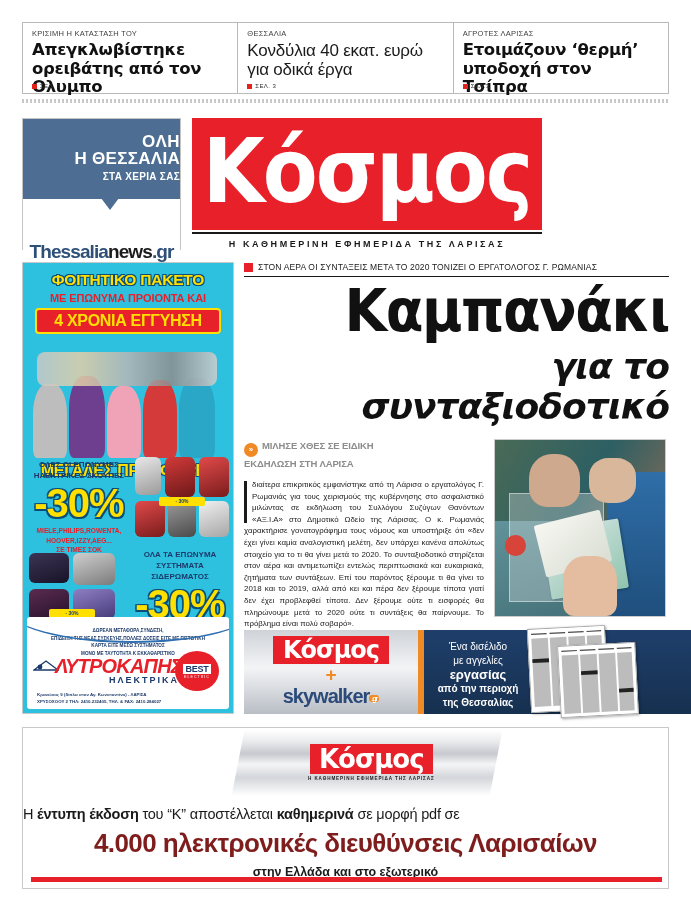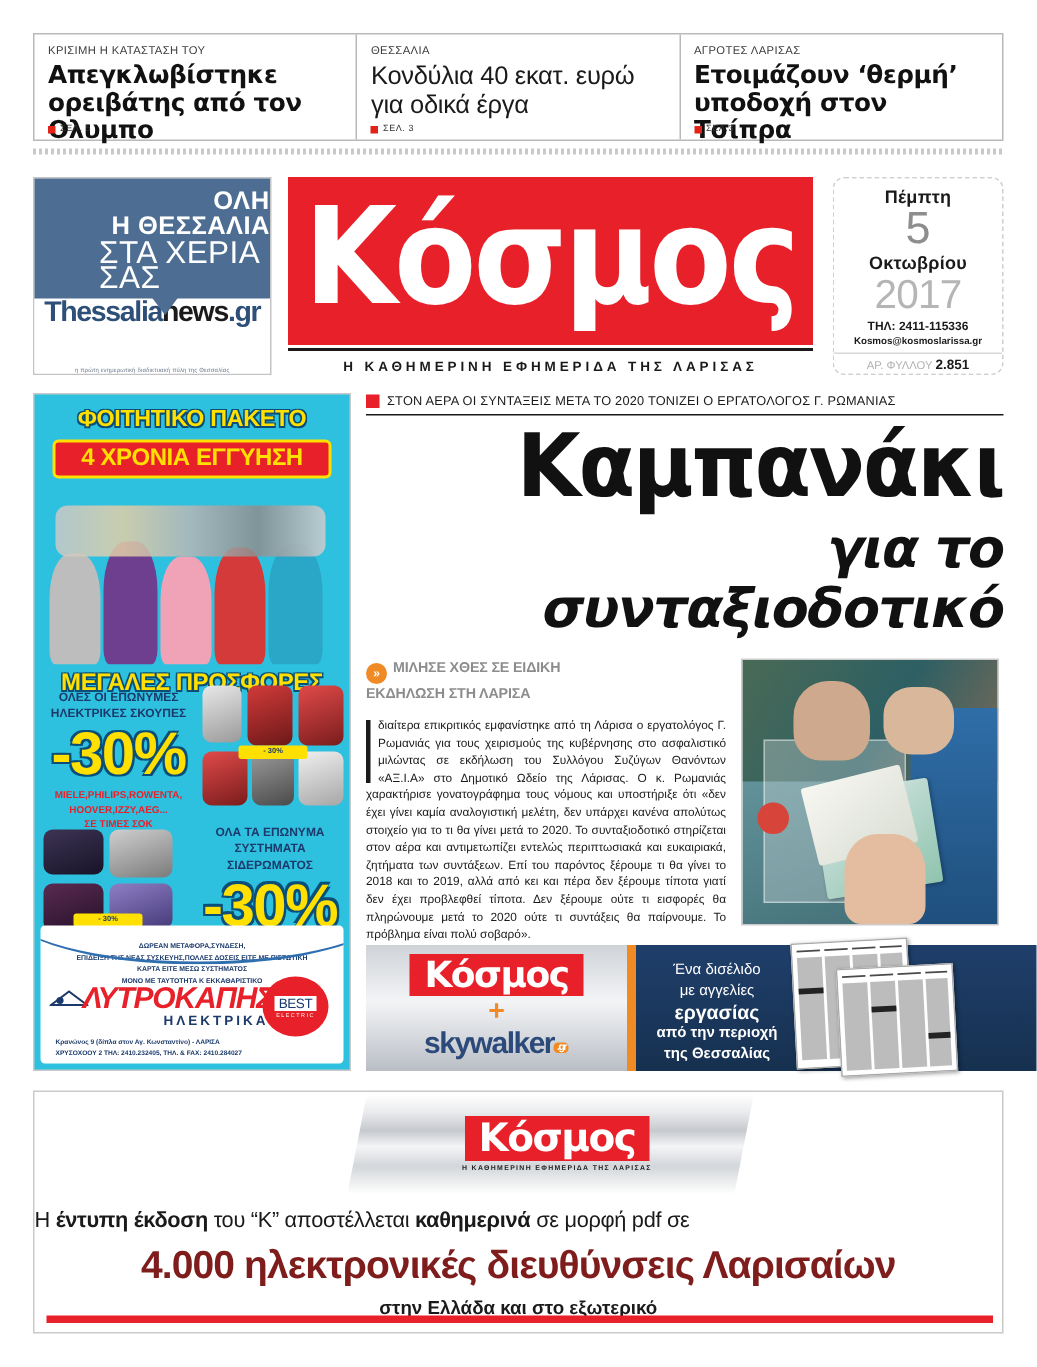--- a/index.html
+++ b/index.html
@@ -49,29 +49,29 @@
     position: absolute; left: 0; top: 0; width: 159px; height: 132px;
     border: 1px solid #c4c4c4; background: #fff;
   }
   .promo-top {
     height: 80px; background: #4d6e92; color: #fff;
     display: flex; flex-direction: column; align-items: flex-end; justify-content: center;
     position: relative;
   }
   .promo-l1 { font-weight: 700; font-size: 17px; line-height: 17px; letter-spacing: .5px; }
   .promo-l2 { font-weight: 700; font-size: 17px; line-height: 18px; letter-spacing: .3px; }
-  .promo-l3 { font-weight: 400; font-size: 21px; line-height: 17px; letter-spacing: .3px; margin-left: 43px; }
+  .promo-l3 { font-weight: 700; font-size: 10px; line-height: 17px; letter-spacing: .3px; margin-left: 43px; }
   .promo-tail {
     position: absolute; bottom: -11px; left: 78px;
     width: 0; height: 0; border-left: 9px solid transparent;
     border-right: 9px solid transparent; border-top: 12px solid #4d6e92;
   }
   .promo-bot {
     height: 50px; display: flex; flex-direction: column;
-    align-items: center; justify-content: space-between; background: #fff;
+    align-items: center; justify-content: flex-end; background: #fff; margin-top: 20px;
   }
   .tn-logo { font-size: 19px; line-height: 20px; letter-spacing: -.9px; color: #2d4f78; font-weight: 700; }
   .tn-logo .b { color: #1b1b1b; }
   .tn-logo .gr { color: #2d4f78; }
   .tn-sub { font-size: 4px; color: #6c7d90; letter-spacing: .1px; margin-top: 2px; }
 
   .logo-box { position: absolute; left: 170px; top: 0; width: 350px; height: 132px; }
   .logo-red {
     width: 350px; height: 112px; background: #e8202a;
     display: flex; align-items: center; justify-content: center;
@@ -153,21 +153,21 @@
   .lyt {
     position: absolute; left: 28px; top: 38px;
     font-style: italic; font-weight: 700; font-size: 20px; color: #e8202a; letter-spacing: -.8px;
   }
   .lyt-sub { position: absolute; left: 82px; top: 58px; font-weight: 700; font-size: 9px; letter-spacing: 2px; color: #1b3a6b; }
   .best-circ {
     position: absolute; right: 10px; top: 34px; width: 44px; height: 40px;
     background: #e8202a; border-radius: 50%;
     display: flex; flex-direction: column; align-items: center; justify-content: center;
   }
-  .best-t { background: #fff; color: #1b3a6b; font-weight: 400; font-size: 9px; padding: 0 3px; letter-spacing: -.3px; }
+  .best-t { background: #fff; color: #1b3a6b; font-weight: 700; font-size: 9px; padding: 0 3px; letter-spacing: -.3px; }
   .best-s { color: #fff; font-size: 3.6px; letter-spacing: 1px; margin-top: 1px; }
   .ad-addr { position: absolute; left: 10px; bottom: 4px; font-weight: 700; font-size: 4.4px; color: #1b3a6b; line-height: 6.5px; }
 
   
   .main { position: absolute; left: 244px; top: 262px; width: 425px; }
   .overline {
     display: flex; align-items: center; gap: 5px;
     font-size: 8.5px; letter-spacing: .15px; color: #1a1a1a; text-transform: uppercase;
   }
   .ovsq { width: 9px; height: 9px; background: #e8202a; }
@@ -326,37 +326,26 @@
       </div>
     </div>
 
     <div class="logo-box">
       <div class="logo-red">
         <div class="logo-word">Κόσμος</div>
       </div>
       <div class="logo-tag">Η ΚΑΘΗΜΕΡΙΝΗ ΕΦΗΜΕΡΙΔΑ ΤΗΣ ΛΑΡΙΣΑΣ</div>
     </div>
 
-    <div class="date-box">
-      <div class="d-day">Πέμπτη</div>
-      <div class="d-num">5</div>
-      <div class="d-mon">Οκτωβρίου</div>
-      <div class="d-year">2017</div>
-      <div class="d-tel">ΤΗΛ: 2411-115336</div>
-      <div class="d-mail">Kosmos@kosmoslarissa.gr</div>
-      <div class="d-iss">
-        <span>ΑΡ. ΦΥΛΛΟΥ</span>
-        <b>2.851</b>
-      </div>
-    </div>
 
   </div>
 
   <div class="leftad">
     <div class="ad-h1">ΦΟΙΤΗΤΙΚΟ ΠΑΚΕΤΟ</div>
+    <div class="ad-h2">ΜΕ ΕΠΩΝΥΜΑ ΠΡΟΙΟΝΤΑ ΚΑΙ</div>
     <div class="ad-h3">4 ΧΡΟΝΙΑ ΕΓΓΥΗΣΗ</div>
 
     <div class="ad-photo">
       <div class="stud" style="left:6px;  width:34px; height:74px; background:#bdbdbd;"></div>
       <div class="stud" style="left:42px; width:36px; height:82px; background:#6d3f8e;"></div>
       <div class="stud" style="left:80px; width:34px; height:72px; background:#f0a3b6;"></div>
       <div class="stud" style="left:116px;width:34px; height:78px; background:#d53a3a;"></div>
       <div class="stud" style="left:152px;width:36px; height:80px; background:#2aa6c7;"></div>
       <div class="blk" style="left:10px; top:12px; width:180px; height:34px; background:linear-gradient(90deg,#c9c9c9,#e3cfa6,#b7b7b7,#8d8d8d,#cfcfcf); border-radius:8px; opacity:.85;"></div>
     </div>

